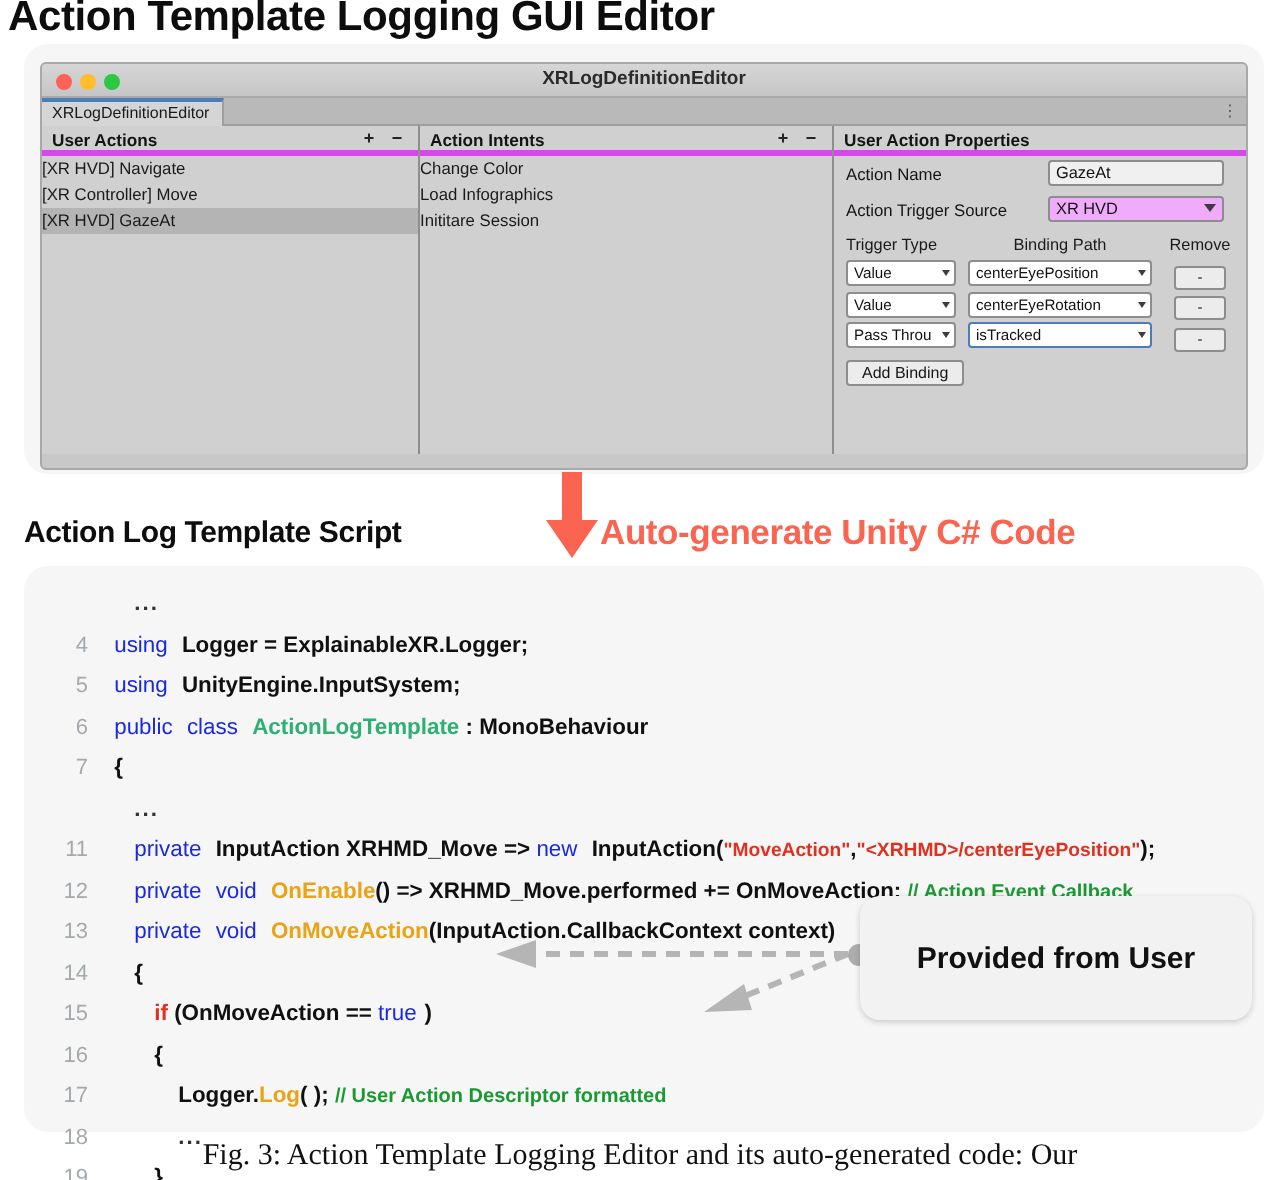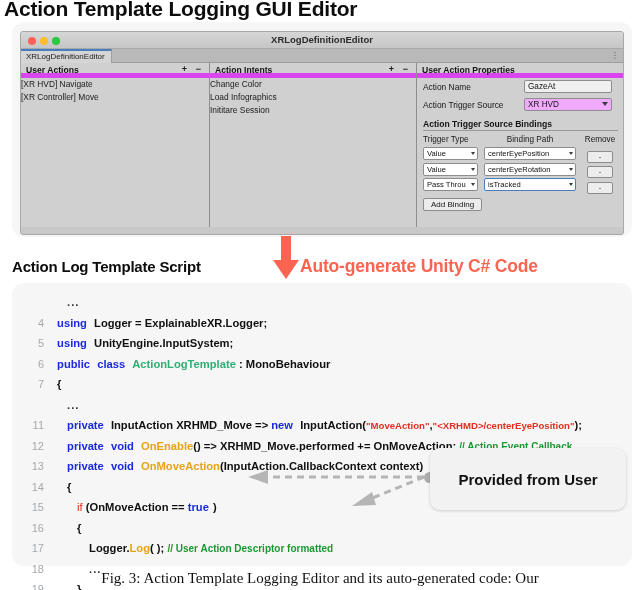--- a/index.html
+++ b/index.html
@@ -109,21 +109,21 @@
   .panel { position: relative; height: 100%; }
   #panel-useractions { width: 189px; border-right: 1px solid #8e8e8e; }
   #panel-intents { width: 207px; border-right: 1px solid #8e8e8e; }
   #panel-props { flex: 1; }
 
   .panel-head {
     position: relative;
     height: 15px;
     padding: 2px 0 0 5px;
     font-size: 8.6px; font-weight: bold; color: #141414;
-    border-bottom: 5px solid #d946ef;
+    border-bottom: 3px solid #d946ef;
   }
   .head-btn {
     position: absolute; top: 1px;
     font-size: 9px; color: #222;
     width: 9px; text-align: center;
     cursor: default;
   }
   .head-btn.plus  { right: 20px; }
   .head-btn.minus { right: 6px; }
 
@@ -243,26 +243,26 @@
   }
   .lnum {
     display: inline-block;
     width: 34px;
     text-align: right;
     color: #a4a9ad;
     font-size: 11px;
     padding-right: 10px;
   }
   .ctext { display: inline-block; font-weight: bold; }
-  .kw    { color: #1a29e0; font-weight: bold; }
+  .kw    { color: #1a29e0; font-weight: normal; }
   .typ   { color: #2faf74; font-weight: bold; }
   .fn    { color: #e8a317; font-weight: bold; }
   .str   { color: #e03020; font-weight: bold; font-size: 9.6px; }
   .cmt   { color: #1a9933; font-weight: bold; font-size: 10px; }
-  .red   { color: #e03020; font-weight: normal; }
+  .red   { color: #e03020; font-weight: bold; }
   .ell   { color: #333; letter-spacing: 1px; font-weight: bold; }
   .ind1 { padding-left: 10px; }
   .ind2 { padding-left: 20px; }
   .ind3 { padding-left: 32px; }
 
   
   #callout {
     position: absolute; left: 430px; top: 448px;
     width: 196px; height: 62px;
     background: #f2f2f2;
@@ -320,20 +320,21 @@
     <div id="panels">
 
       <div class="panel" id="panel-useractions">
         <div class="panel-head">
           <span>User Actions</span>
           <span class="head-btn plus">+</span>
           <span class="head-btn minus">−</span>
         </div>
         <div class="list-row">[XR HVD] Navigate</div>
         <div class="list-row">[XR Controller] Move</div>
+        <div class="list-row selected">[XR HVD] GazeAt</div>
       </div>
 
       <div class="panel" id="panel-intents">
         <div class="panel-head">
           <span>Action Intents</span>
           <span class="head-btn plus">+</span>
           <span class="head-btn minus">−</span>
         </div>
         <div class="list-row">Change Color</div>
         <div class="list-row">Load Infographics</div>
@@ -351,21 +352,20 @@
         </div>
 
         <div class="prop-row">
           <span class="prop-label">Action Trigger Source</span>
           <span class="field dropdown">
             <span>XR HVD</span>
             <span class="caret"></span>
           </span>
         </div>
 
-        <div class="sub-head">Action Trigger Source Bindings</div>
 
         <div id="bindings">
           <div class="bind-head">
             <span class="col-trigger">Trigger Type</span>
             <span class="col-path">Binding Path</span>
             <span class="col-remove">Remove</span>
           </div>
 
           <div class="bind-row">
             <span class="mini-select col-trigger">

